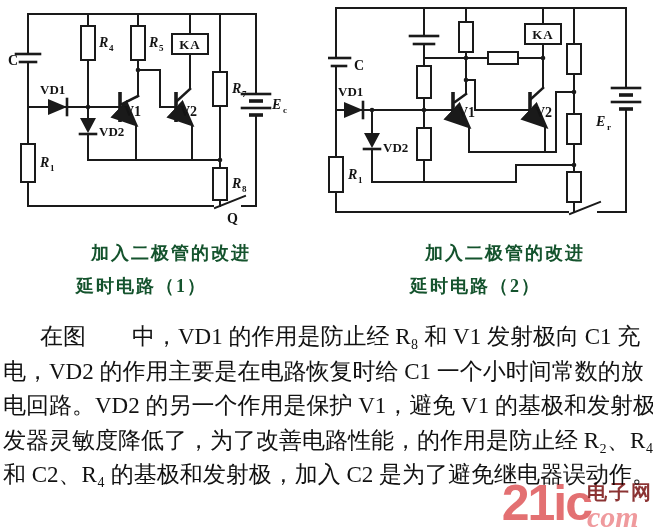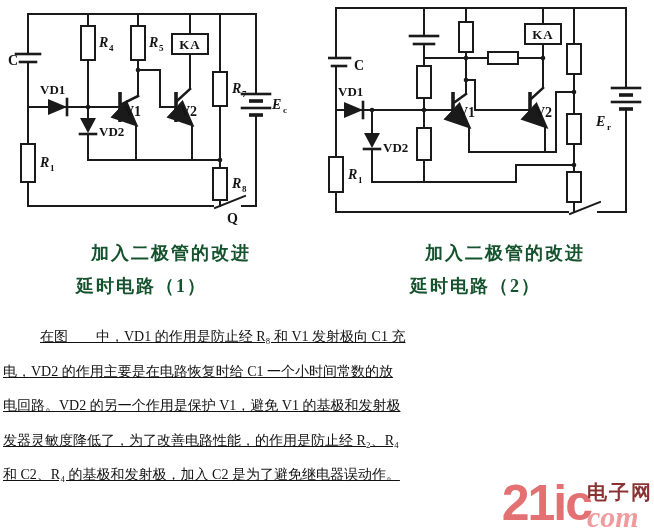--- a/index.html
+++ b/index.html
@@ -23,21 +23,21 @@
   svg .rsub{font-size:9px;font-weight:bold;}
   svg .ka{font-size:13px;font-weight:bold;letter-spacing:1px;text-anchor:middle;}
 
   .caption{position:absolute;font-size:18px;font-weight:bold;line-height:33px;
            letter-spacing:2px;color:#14532d;}
   .caption .l1{text-indent:15px;}
   #caption-left{left:76px;top:237px;}
   #caption-right{left:410px;top:237px;}
 
   .para{position:absolute;left:3px;top:320px;width:650px;
-        font-size:14px;line-height:34.5px;color:#121212;white-space:nowrap;overflow:hidden;text-decoration:underline;}
+        font-size:23px;line-height:34.5px;color:#121212;white-space:nowrap;overflow:hidden;}
   .para .line.first{text-indent:37px;}
 
   .wm{position:absolute;right:1px;bottom:1px;display:flex;align-items:center;
       mix-blend-mode:multiply;pointer-events:none;}
   .wm-big{font-family:"Liberation Sans","DejaVu Sans",sans-serif;font-weight:bold;
           font-size:50px;line-height:46px;letter-spacing:-2px;color:#d93a3c;opacity:.72;}
   .wm-right{display:flex;flex-direction:column;margin-left:-4px;margin-top:2px;}
   .wm-site{font-family:"Liberation Sans","DejaVu Sans",sans-serif;font-size:20px;
            font-weight:bold;letter-spacing:2px;color:#7f1d1d;opacity:.9;}
   .wm-com{font-family:"Liberation Serif","DejaVu Serif",serif;font-size:30px;line-height:22px;

